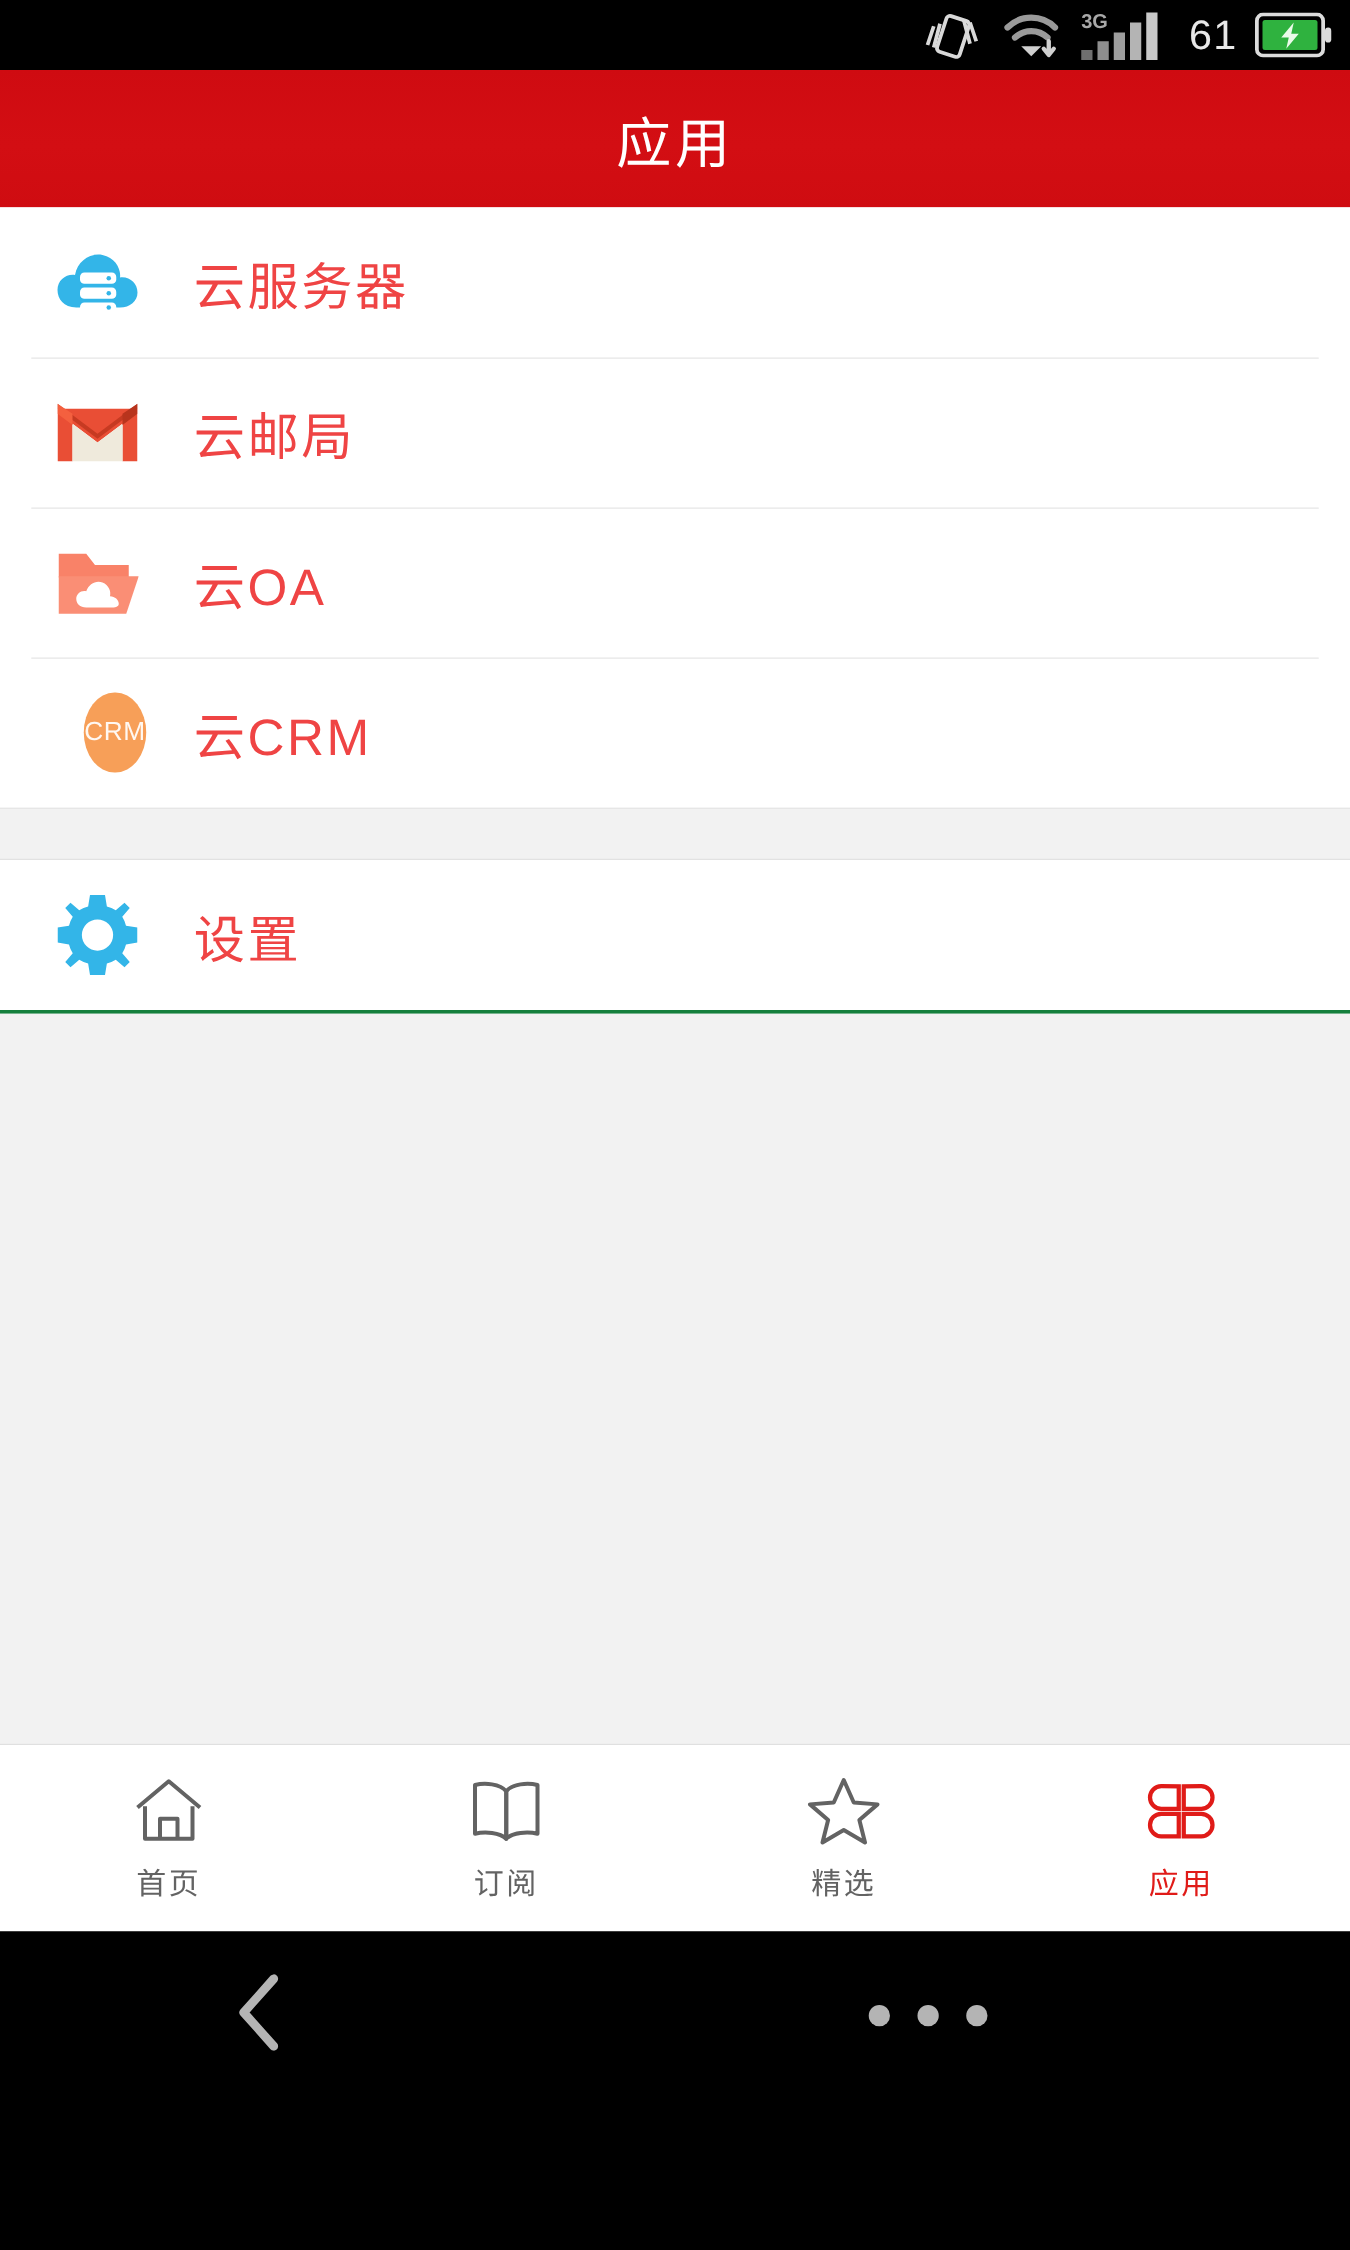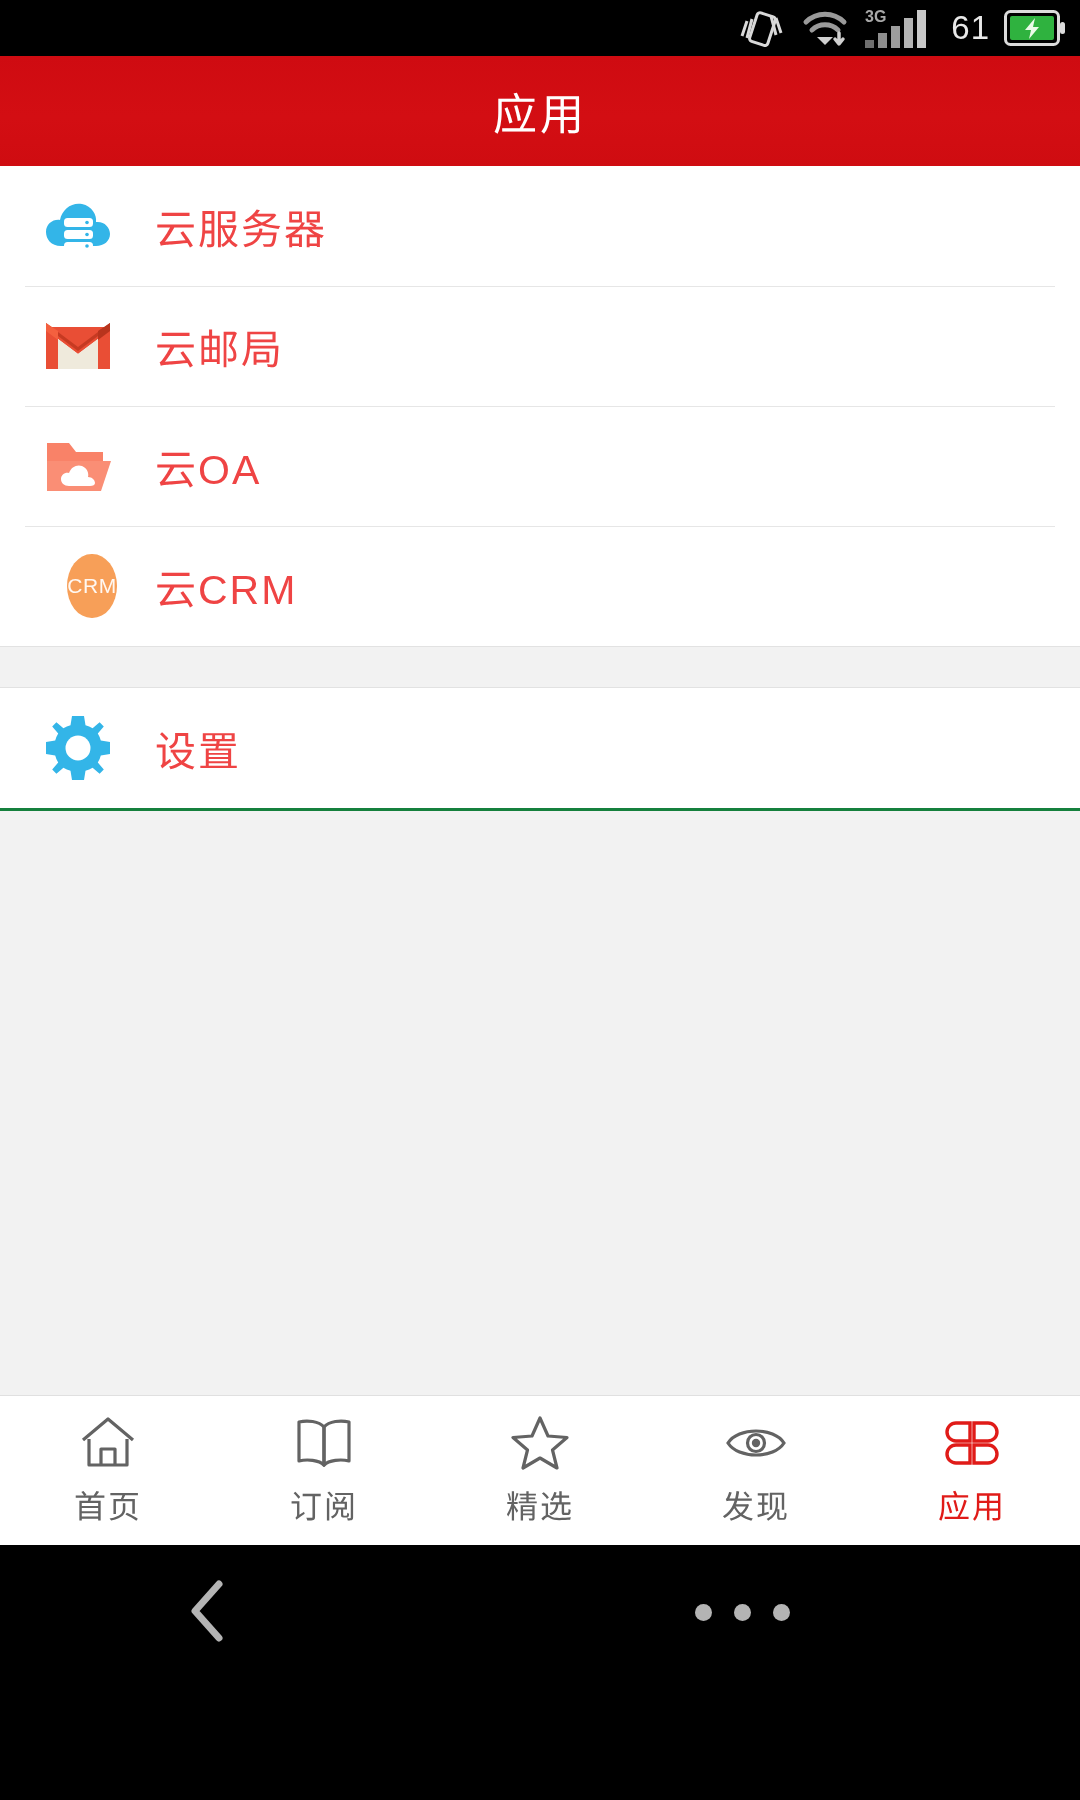--- a/index.html
+++ b/index.html
@@ -71,21 +71,21 @@
   
   .tabbar {
     height:150px; background:#fff; display:flex;
     border-top:1px solid #e0e0e0;
   }
   .tab {
     flex:1; display:flex; flex-direction:column;
     align-items:center; justify-content:center; gap:9px;
   }
   .tab-icon { height:58px; display:flex; align-items:center; justify-content:center; }
-  .tab-label { font-size:32px; color:#636363; letter-spacing:2px; }
+  .tab-label { font-size:24px; color:#636363; letter-spacing:2px; }
   .tab.active .tab-label { color:#e01b18; }
 
   
   .navbar {
     height:135px; background:#000; display:flex;
     align-items:center; position:relative;
   }
   .nav-back { position:absolute; left:185px; }
   .nav-dots { position:absolute; left:695px; display:flex; gap:22px; }
   .nav-dot { width:17px; height:17px; border-radius:50%; background:#b4b4b4; }
@@ -239,32 +239,20 @@
 
     <div class="tab">
       <span class="tab-icon">
         <svg width="58" height="56" viewBox="0 0 58 56">
           <path d="M29 3 L37 21 L56 22.5 L41.5 35 L46 53 L29 43 L12 53 L16.5 35 L2 22.5 L21 21 Z" fill="none" stroke="#636363" stroke-width="3.2" stroke-linejoin="round"></path>
         </svg>
       </span>
       <span class="tab-label">精选</span>
     </div>
 
-    <div class="tab">
-      <span class="tab-icon">
-        <svg width="62" height="44" viewBox="0 0 62 44">
-          <g fill="none" stroke="#636363" stroke-width="3.2">
-            <path d="M3 22 C13 6 49 6 59 22 C49 38 13 38 3 22 Z"></path>
-            <circle cx="31" cy="22" r="8.5"></circle>
-          </g>
-          <circle cx="31" cy="22" r="4.2" fill="#636363"></circle>
-        </svg>
-      </span>
-      <span class="tab-label">发现</span>
-    </div>
 
     <div class="tab active">
       <span class="tab-icon">
         <svg width="58" height="54" viewBox="0 0 58 54">
           <g fill="none" stroke="#e01b18" stroke-width="3.4">
             <path d="M27 25 L13 25 A9 9 0 0 1 13 7 L27 7 Z"></path>
             <path d="M31 25 L45 25 A9 9 0 0 0 45 7 L31 7 Z"></path>
             <path d="M27 29 L13 29 A9 9 0 0 0 13 47 L27 47 Z"></path>
             <path d="M31 29 L45 29 A9 9 0 0 1 45 47 L31 47 Z"></path>
           </g>

